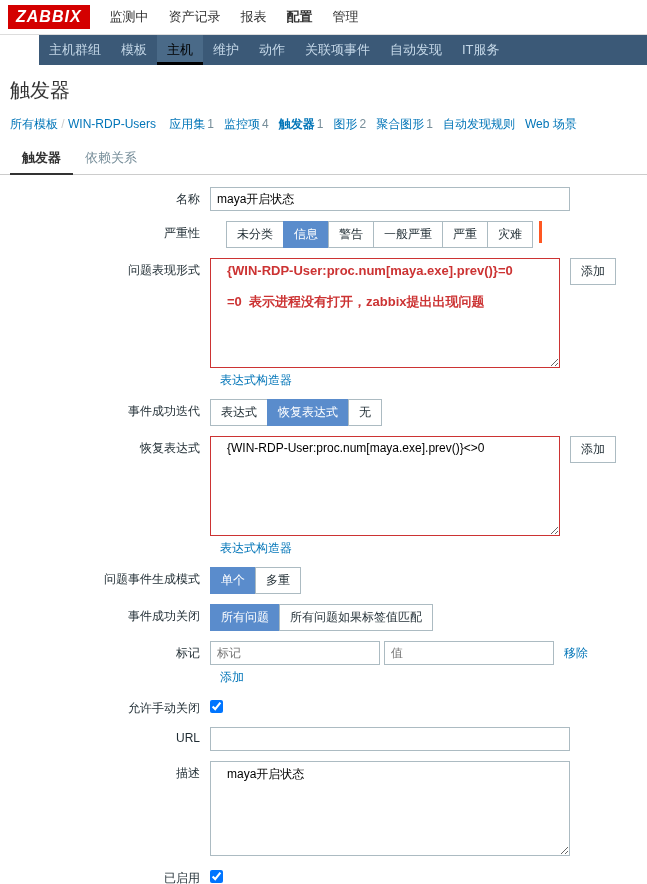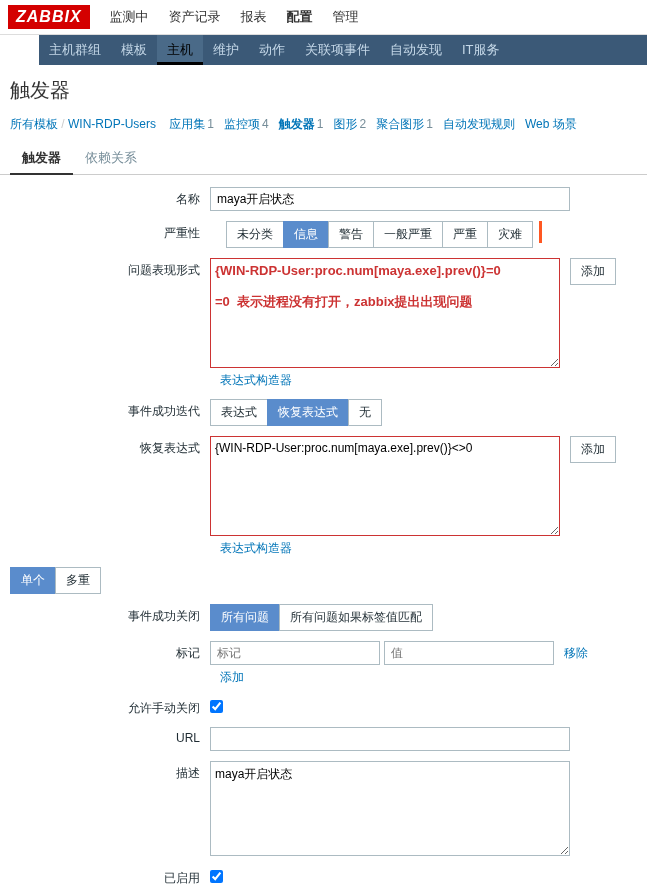--- a/index.html
+++ b/index.html
@@ -25,21 +25,21 @@
 .row { display: flex; margin-bottom: 10px; align-items: flex-start; }
 .label { width: 200px; text-align: right; padding-right: 10px; padding-top: 4px; color: #1f2c33; font-size: 12px; }
 .control { flex: 1; display: flex; flex-wrap: wrap; align-items: flex-start; gap: 4px; }
 .txt-input { border: 1px solid #acbbc2; padding: 4px 6px; font-size: 12px; width: 360px; }
 .severity-group { display: flex; }
 .sev { border: 1px solid #acbbc2; padding: 4px 10px; background: #fff; cursor: pointer; font-size: 12px; margin-left: -1px; }
 .sev:first-child { margin-left: 16px; }
 .sev.active { background: #5a8ccc; color: #fff; border-color: #5a8ccc; }
 .sev-bar { display: inline-block; width: 3px; height: 22px; vertical-align: middle; margin-left: 2px; }
 .sev-bar.b1 { background: #ff5722; }
-.textarea { border: 1px solid #c33; padding: 4px 4px; font-size: 12px; width: 350px; height: 110px; font-family: inherit; resize: both; }
+.textarea { border: 1px solid #c33; padding: 4px 16px; font-size: 12px; width: 350px; height: 110px; font-family: inherit; resize: both; }
 .textarea.normal { border-color: #acbbc2; height: 95px; }
 .textarea.problem-note { color: #c33; font-weight: bold; font-size: 13px; }
 .link { color: #0275b8; cursor: pointer; font-size: 12px; }
 .btn-sm { border: 1px solid #acbbc2; background: #fff; padding: 4px 10px; cursor: pointer; font-size: 12px; color: #1f2c33; }
 .btn-group { display: flex; }
 .btn-group .btn-sm { margin-left: -1px; }
 .btn-group .btn-sm:first-child { margin-left: 0; }
 .btn-group .btn-sm.active { background: #5a8ccc; color: #fff; border-color: #5a8ccc; }
 .tag-input { border: 1px solid #acbbc2; padding: 4px 6px; font-size: 12px; width: 170px; color: #999; }
 .remove-link { color: #0275b8; cursor: pointer; margin-left: 6px; padding-top: 4px; }
@@ -148,20 +148,21 @@
     <div class="control">
       <textarea class="textarea" style="height: 100px;">{WIN-RDP-User:proc.num[maya.exe].prev()}&lt;&gt;0</textarea>
       <button class="btn-sm add-side">添加</button>
     </div>
   </div>
   <div class="sub-link-row">
     <span class="link">表达式构造器</span>
   </div>
 
   <div class="row">
+    <div class="label">问题事件生成模式</div>
     <div class="control">
       <div class="btn-group">
         <div class="btn-sm active">单个</div>
         <div class="btn-sm">多重</div>
       </div>
     </div>
   </div>
 
   <div class="row">
     <div class="label">事件成功关闭</div>

